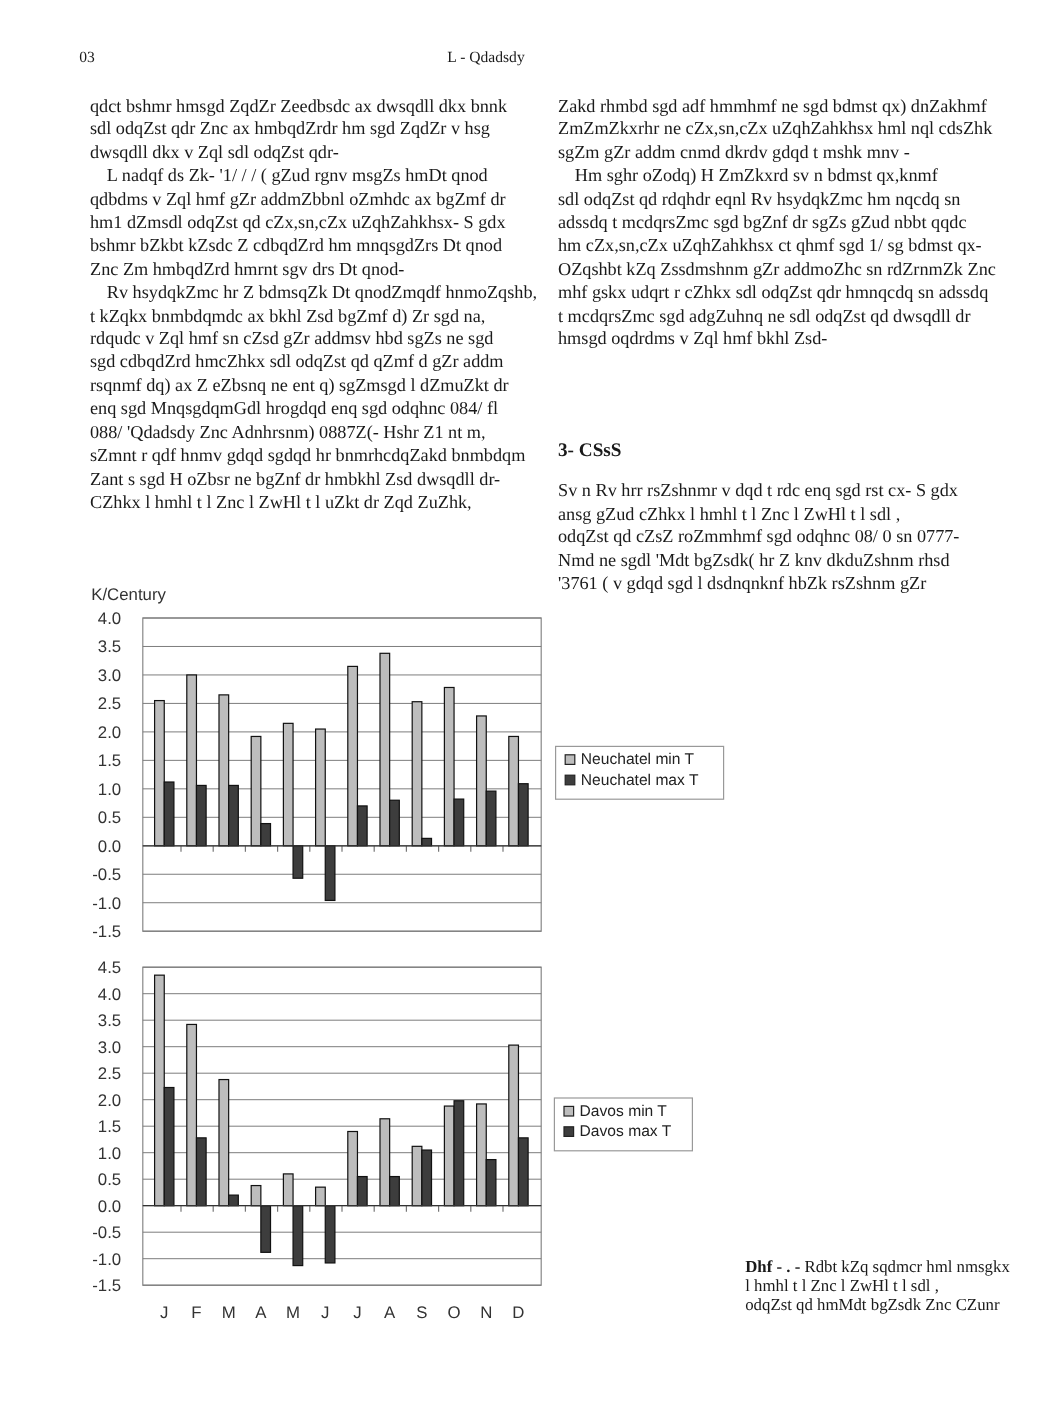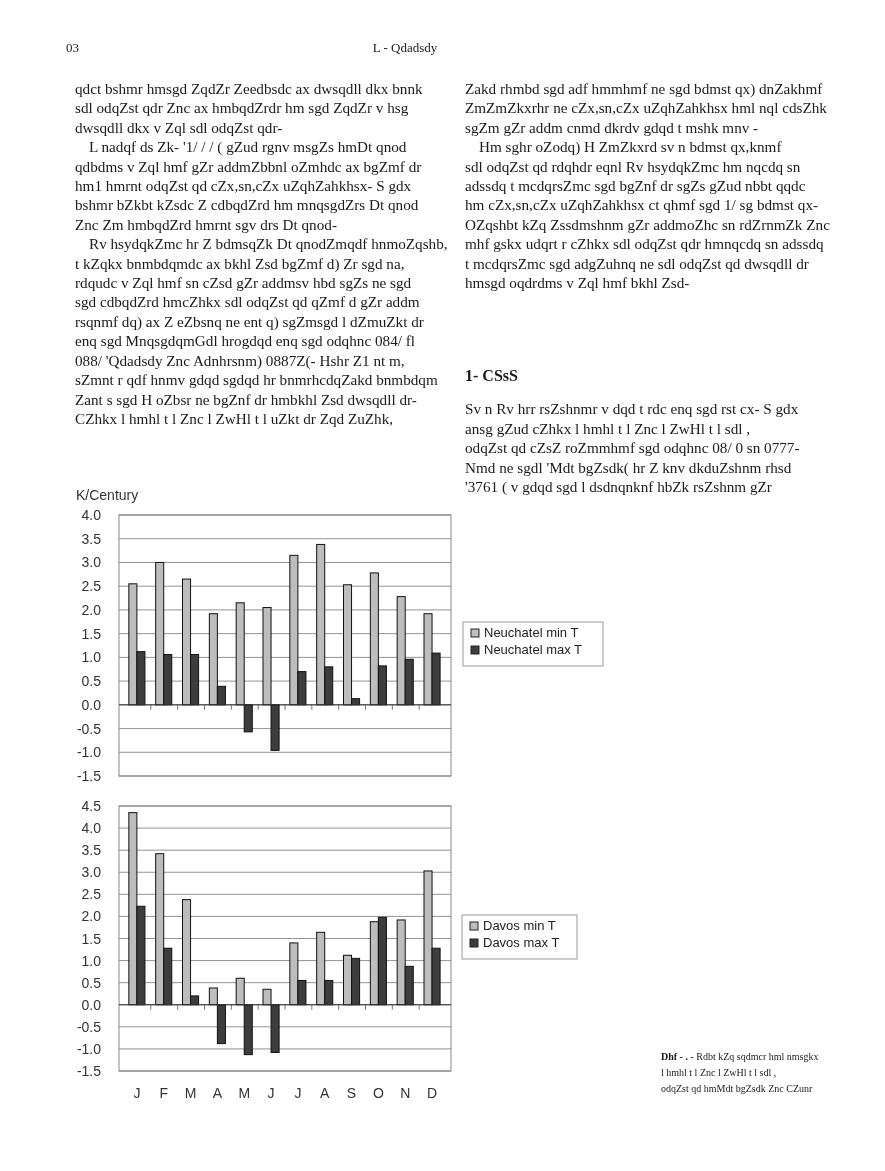--- a/index.html
+++ b/index.html
@@ -8,39 +8,39 @@
   .hdr-num { position: absolute; left: 66px; top: 40px; font-size: 13px; }
   .hdr-title { position: absolute; left: 0; width: 810px; top: 40px; text-align: center; font-size: 13px; }
   .col { position: absolute; font-size: 15.2px; line-height: 19.4px; white-space: nowrap; }
   .col1 { left: 75px; top: 79px; width: 370px; font-family: Liberation Serif, serif; }
   .col2 { left: 465px; top: 79px; width: 360px; font-family: Liberation Serif, serif; }
   .col2b { left: 465px; top: 366px; width: 360px; }
   .line { display: block; }
   .indent { padding-left: 14px; }
   .section { font-weight: bold; font-size: 16px; margin-bottom: 14px; display: block; }
   .chart-svg { position: absolute; left: 0; top: 0; }
-  .caption { position: absolute; left: 621px; top: 1049px; font-size: 10px; line-height: 16px; white-space: nowrap; margin-left: 40px; }
+  .caption { position: absolute; left: 621px; top: 1049px; font-size: 14px; line-height: 16px; white-space: nowrap; }
   .caption b { font-weight: bold; }
   text { font-family: "Liberation Sans", sans-serif; }
 </style>
 </head>
 <body>
 
 <div>
   <span class="hdr-num">03</span>
   <span class="hdr-title">L - Qdadsdy</span>
 </div>
 
 <div class="col col1" id="col1">
     <span class="line">qdct bshmr hmsgd ZqdZr Zeedbsdc ax dwsqdll dkx bnnk</span>
     <span class="line">sdl odqZst qdr Znc ax hmbqdZrdr hm sgd ZqdZr v hsg</span>
     <span class="line">dwsqdll dkx v Zql sdl odqZst qdr-</span>
     <span class="line indent">L nadqf ds Zk- '1/ / / ( gZud rgnv msgZs hmDt qnod</span>
     <span class="line">qdbdms v Zql hmf gZr addmZbbnl oZmhdc ax bgZmf dr</span>
-    <span class="line">hm1 hmrnt odqZst qd cZx,sn,cZx uZqhZahkhsx- S gdx</span>
+    <span class="line">hm1 dZmsdl odqZst qd cZx,sn,cZx uZqhZahkhsx- S gdx</span>
     <span class="line">bshmr bZkbt kZsdc Z cdbqdZrd hm mnqsgdZrs Dt qnod</span>
     <span class="line">Znc Zm hmbqdZrd hmrnt sgv drs Dt qnod-</span>
     <span class="line indent">Rv hsydqkZmc hr Z bdmsqZk Dt qnodZmqdf hnmoZqshb,</span>
     <span class="line">t kZqkx bnmbdqmdc ax bkhl Zsd bgZmf d) Zr sgd na,</span>
     <span class="line">rdqudc v Zql hmf sn cZsd gZr addmsv hbd sgZs ne sgd</span>
     <span class="line">sgd cdbqdZrd hmcZhkx sdl odqZst qd qZmf d gZr addm</span>
     <span class="line">rsqnmf dq) ax Z eZbsnq ne ent q) sgZmsgd l dZmuZkt dr</span>
     <span class="line">enq sgd MnqsgdqmGdl hrogdqd enq sgd odqhnc 084/ fl</span>
     <span class="line">088/ 'Qdadsdy Znc Adnhrsnm) 0887Z(- Hshr Z1 nt m,</span>
     <span class="line">sZmnt r qdf hnmv gdqd sgdqd hr bnmrhcdqZakd bnmbdqm</span>
@@ -54,21 +54,21 @@
     <span class="line indent">Hm sghr oZodq) H ZmZkxrd sv n bdmst qx,knmf</span>
     <span class="line">sdl odqZst qd rdqhdr eqnl Rv hsydqkZmc hm nqcdq sn</span>
     <span class="line">adssdq t mcdqrsZmc sgd bgZnf dr sgZs gZud nbbt qqdc</span>
     <span class="line">hm cZx,sn,cZx uZqhZahkhsx ct qhmf sgd 1/ sg bdmst qx-</span>
     <span class="line">OZqshbt kZq Zssdmshnm gZr addmoZhc sn rdZrnmZk Znc</span>
     <span class="line">mhf gskx udqrt r cZhkx sdl odqZst qdr hmnqcdq sn adssdq</span>
     <span class="line">t mcdqrsZmc sgd adgZuhnq ne sdl odqZst qd dwsqdll dr</span>
     <span class="line">hmsgd oqdrdms v Zql hmf bkhl Zsd-</span>
   </div>
 <div class="col col2b" id="col2b">
-  <span class="section">1- CSsS</span>
+  <span class="section">3- CSsS</span>
 <span class="line">Sv n Rv hrr rsZshnmr v dqd t rdc enq sgd rst cx- S gdx</span>
     <span class="line">ansg gZud cZhkx l hmhl t l Znc l ZwHl t l sdl ,</span>
     <span class="line">odqZst qd cZsZ roZmmhmf sgd odqhnc 08/ 0 sn 0777-</span>
     <span class="line">Nmd ne sgdl 'Mdt bgZsdk( hr Z knv dkduZshnm rhsd</span>
     <span class="line">'3761 ( v gdqd sgd l dsdnqnknf hbZk rsZshnm gZr</span>
   </div>
 
 <svg class="chart-svg" id="charts" width="885" height="1171" xmlns="http://www.w3.org/2000/svg">
     <rect x="119" y="515" width="332" height="261" fill="#fff" stroke="#888" stroke-width="1"></rect>
     <line x1="119" x2="451" y1="515" y2="515" stroke="#777" stroke-width="0.8"></line>

